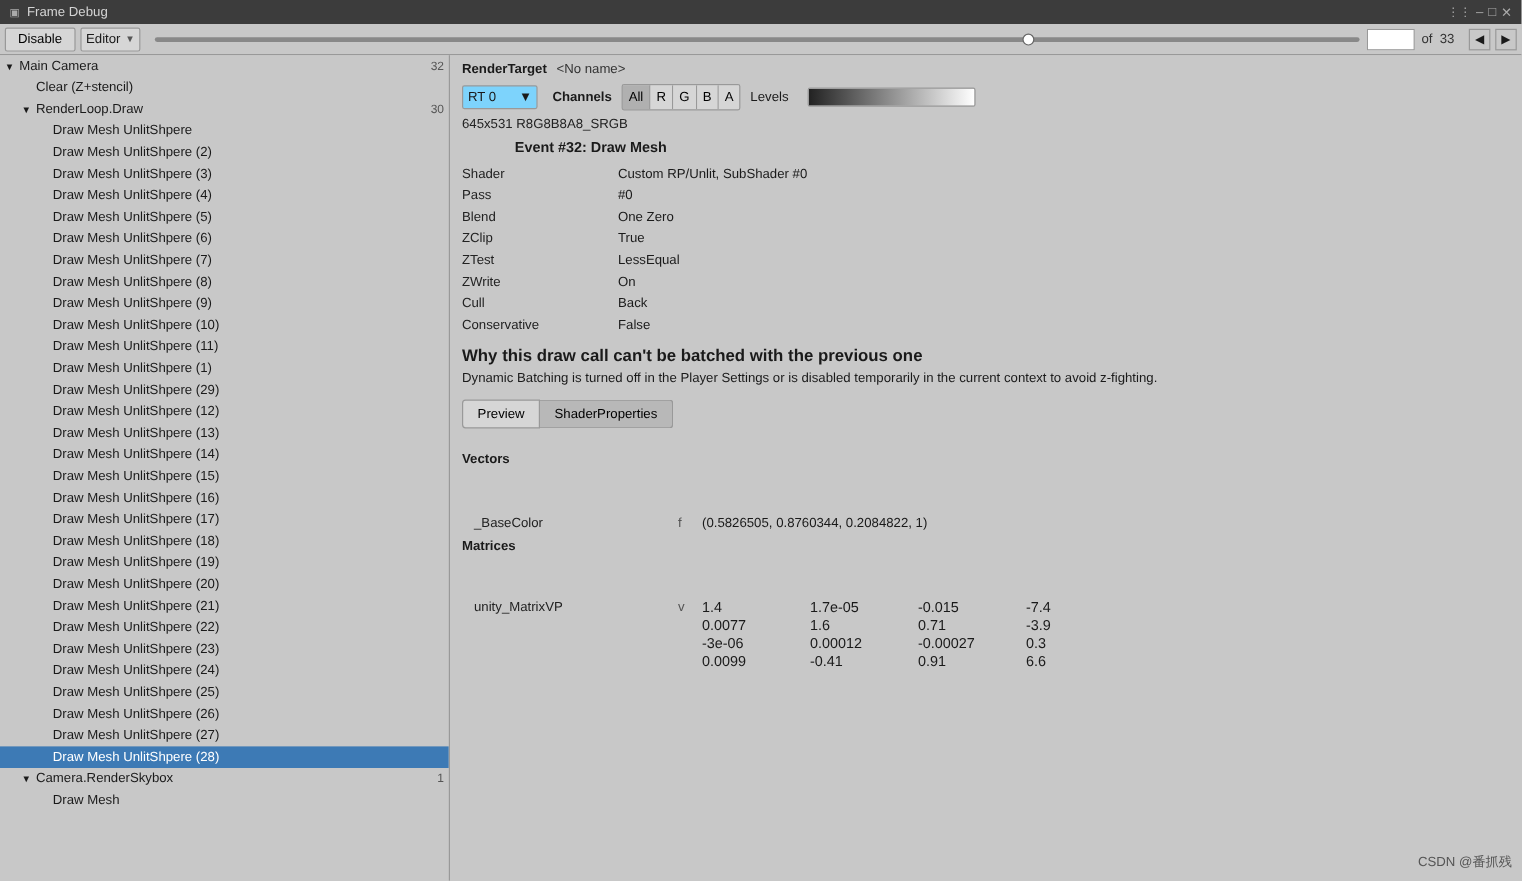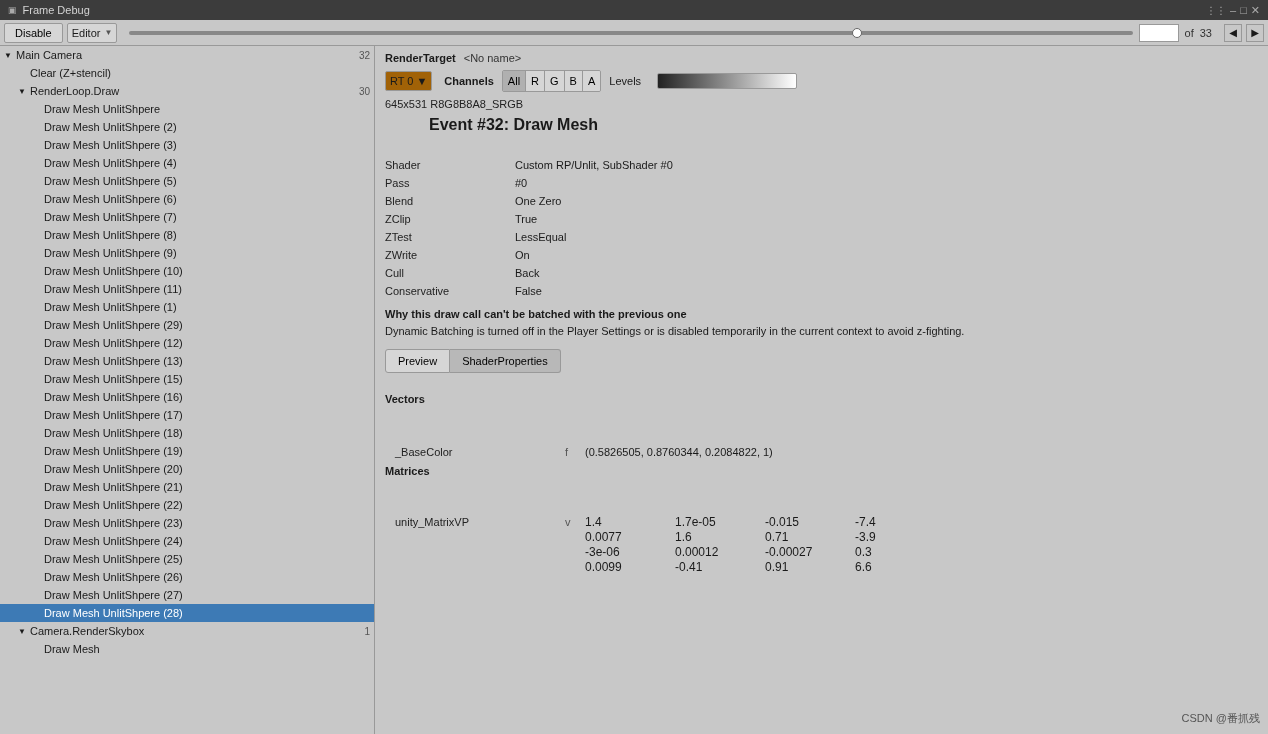--- a/index.html
+++ b/index.html
@@ -152,29 +152,29 @@
       display: flex;
       align-items: center;
       gap: 8px;
       margin-bottom: 6px;
       flex-wrap: wrap;
     }
     .label-bold { font-weight: bold; font-size: 11px; }
     .rt-value { font-size: 11px; color: #333; }
 
     .rt-select {
-      background: #a16207;
+      background: #7dd3fc;
       border: 1px solid #999;
       border-radius: 2px;
       padding: 1px 4px;
       font-size: 11px;
       height: 20px;
       display: flex;
       align-items: center;
-      gap: 3px;
+      gap: 19px;
       cursor: pointer;
     }
 
     .channels-group {
       display: flex;
       align-items: center;
       gap: 0;
       border: 1px solid #999;
       border-radius: 2px;
       overflow: hidden;
@@ -206,33 +206,33 @@
     }
 
     .resolution-row {
       font-size: 11px;
       margin-bottom: 6px;
       color: #222;
     }
 
     .event-title {
       font-weight: bold;
-      font-size: 16px;
-      margin-bottom: 22px;
+      font-size: 12px;
+      margin-bottom: 6px;
       padding-left: 44px;
     }
 
     .prop-table { width: 100%; margin-bottom: 8px; }
     .prop-row { display: flex; height: 18px; align-items: center; }
     .prop-key { width: 130px; font-size: 11px; color: #222; flex-shrink: 0; }
     .prop-val { font-size: 11px; color: #1a1a1a; }
 
     .warn-title {
       font-weight: bold;
-      font-size: 11px;
+      font-size: 14px;
       margin-bottom: 4px;
     }
     .warn-desc {
       font-size: 11px;
       color: #1a1a1a;
       margin-bottom: 10px;
       line-height: 1.4;
     }
 
     .tab-bar {
@@ -410,20 +410,25 @@
         </div>
         <div class="tree-item" data-name="tree-item-mesh12">
           <span class="indent" style="width: 28px; display: inline-block;"></span>
           <span class="arrow" data-name="tree-arrow-mesh12"></span>
           <span class="label" data-name="tree-label-mesh12">Draw Mesh UnlitShpere (12)</span>
         </div>
         <div class="tree-item" data-name="tree-item-mesh13">
           <span class="indent" style="width: 28px; display: inline-block;"></span>
           <span class="arrow" data-name="tree-arrow-mesh13"></span>
           <span class="label" data-name="tree-label-mesh13">Draw Mesh UnlitShpere (13)</span>
+        </div>
+        <div class="tree-item" data-name="tree-item-mesh14">
+          <span class="indent" style="width: 28px; display: inline-block;"></span>
+          <span class="arrow" data-name="tree-arrow-mesh14"></span>
+          <span class="label" data-name="tree-label-mesh14">Draw Mesh UnlitShpere (14)</span>
         </div>
         <div class="tree-item" data-name="tree-item-mesh15">
           <span class="indent" style="width: 28px; display: inline-block;"></span>
           <span class="arrow" data-name="tree-arrow-mesh15"></span>
           <span class="label" data-name="tree-label-mesh15">Draw Mesh UnlitShpere (15)</span>
         </div>
         <div class="tree-item" data-name="tree-item-mesh16">
           <span class="indent" style="width: 28px; display: inline-block;"></span>
           <span class="arrow" data-name="tree-arrow-mesh16"></span>
           <span class="label" data-name="tree-label-mesh16">Draw Mesh UnlitShpere (16)</span>

